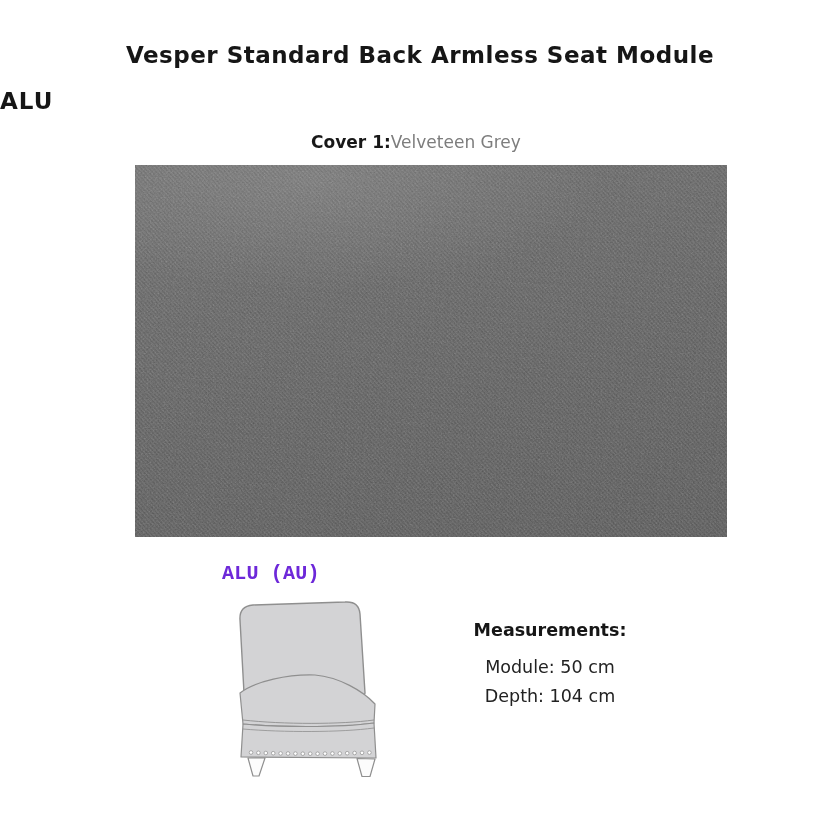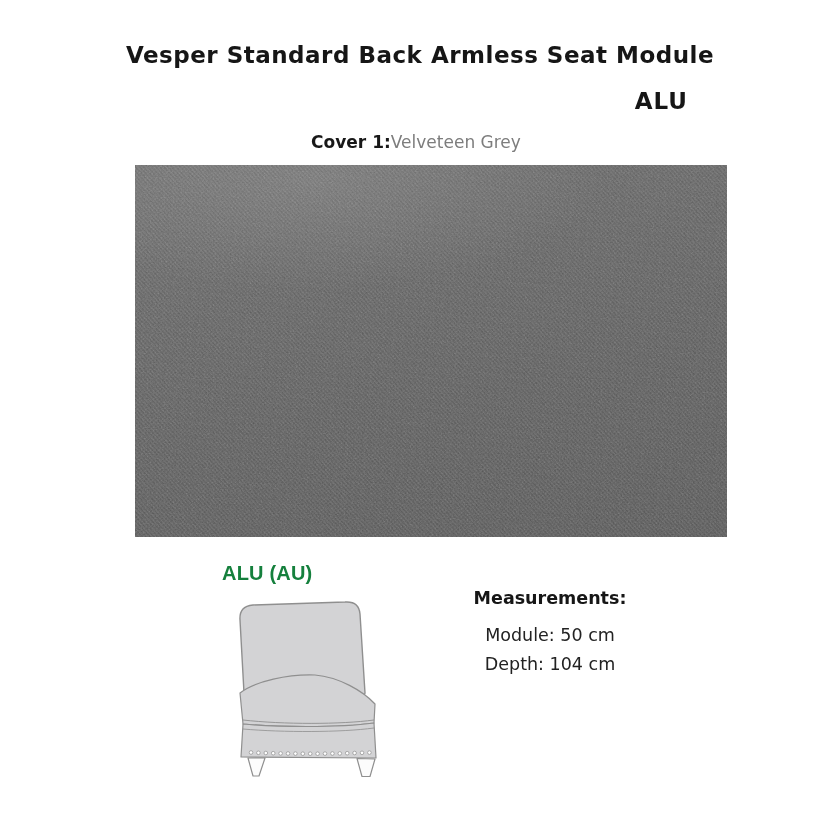--- a/index.html
+++ b/index.html
@@ -21,21 +21,21 @@
     top: 42px; left: 0; width: 840px;
     text-align: center;
     font-size: 23px;
     font-weight: bold;
     letter-spacing: 0.5px;
     color: #161616;
   }
   .page-subtitle {
     position: absolute;
     top: 88px; left: 0; width: 688px;
-    text-align: right;
+    text-align: left;
     font-size: 23px;
     font-weight: bold;
     letter-spacing: 1px;
     color: #161616;
   }
   .cover-line {
     position: absolute;
     top: 132px; left: 0; width: 832px;
     text-align: center;
     font-size: 17px;
@@ -65,44 +65,45 @@
     position: absolute;
     left: 0; top: 0;
     width: 100%; height: 100%;
     display: block;
   }
 
   
   .module-label {
     position: absolute;
     left: 222px; top: 562px;
-    font-family: Liberation Sans, sans-serif;
+    font-family: Liberation Mono, monospace;
     font-size: 20px;
     font-weight: bold;
-    color: #15803d;
+    color: #6d28d9;
     letter-spacing: 0.2px;
   }
   .chair-svg {
     position: absolute;
     left: 233px; top: 596px;
     width: 150px; height: 188px;
   }
 
   
   .measurements {
     position: absolute;
     left: 415px; top: 588px;
     width: 270px;
     text-align: center;
   }
   .measurements-heading {
     font-size: 17.5px;
     font-weight: bold;
     color: #161616;
     margin-bottom: 13px;
+    margin-top: 32px;
   }
   .measurement-row {
     font-size: 17.5px;
     color: #222222;
     line-height: 29px;
     white-space: nowrap;
   }
 </style>
 </head>
 <body>

